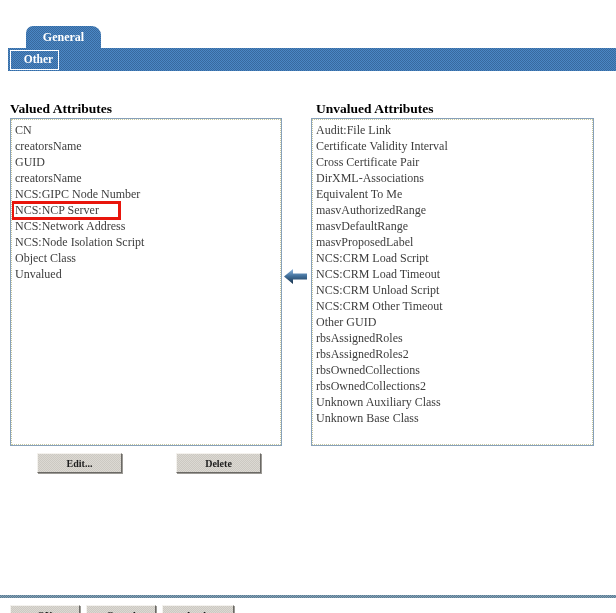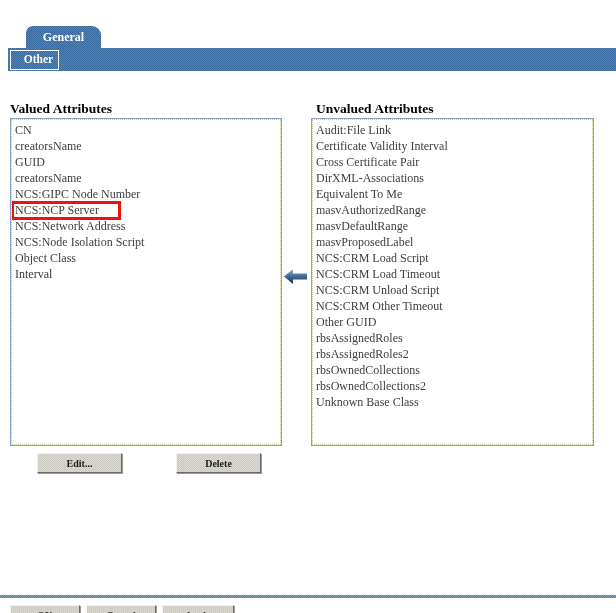--- a/index.html
+++ b/index.html
@@ -94,21 +94,21 @@
     <div class="listbox-inner">
         <div class="list-item">CN</div>
         <div class="list-item">creatorsName</div>
         <div class="list-item">GUID</div>
         <div class="list-item">creatorsName</div>
         <div class="list-item">NCS:GIPC Node Number</div>
         <div class="list-item highlighted">NCS:NCP Server</div>
         <div class="list-item">NCS:Network Address</div>
         <div class="list-item">NCS:Node Isolation Script</div>
         <div class="list-item">Object Class</div>
-        <div class="list-item">Interval</div>
+        <div class="list-item">Unvalued</div>
       </div>
   </div>
 
   <div class="listbox right">
     <div class="listbox-inner">
         <div class="list-item">Audit:File Link</div>
         <div class="list-item">Certificate Validity Interval</div>
         <div class="list-item">Cross Certificate Pair</div>
         <div class="list-item">DirXML-Associations</div>
         <div class="list-item">Equivalent To Me</div>
@@ -117,20 +117,21 @@
         <div class="list-item">masvProposedLabel</div>
         <div class="list-item">NCS:CRM Load Script</div>
         <div class="list-item">NCS:CRM Load Timeout</div>
         <div class="list-item">NCS:CRM Unload Script</div>
         <div class="list-item">NCS:CRM Other Timeout</div>
         <div class="list-item">Other GUID</div>
         <div class="list-item">rbsAssignedRoles</div>
         <div class="list-item">rbsAssignedRoles2</div>
         <div class="list-item">rbsOwnedCollections</div>
         <div class="list-item">rbsOwnedCollections2</div>
+        <div class="list-item">Unknown Auxiliary Class</div>
         <div class="list-item">Unknown Base Class</div>
       </div>
   </div>
 
   <div class="move-arrow">
     <svg width="23" height="17" viewBox="0 0 23 17" xmlns="http://www.w3.org/2000/svg">
       <defs>
         <linearGradient id="arrowGrad" x1="0" y1="0" x2="0" y2="1">
           <stop offset="0" stop-color="#8fb8e0"></stop>
           <stop offset="0.45" stop-color="#44739e"></stop>

